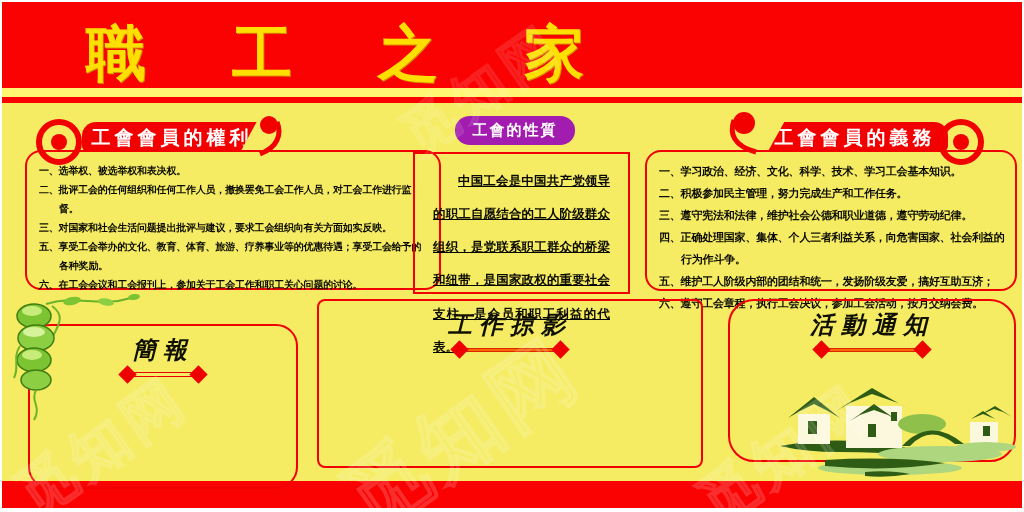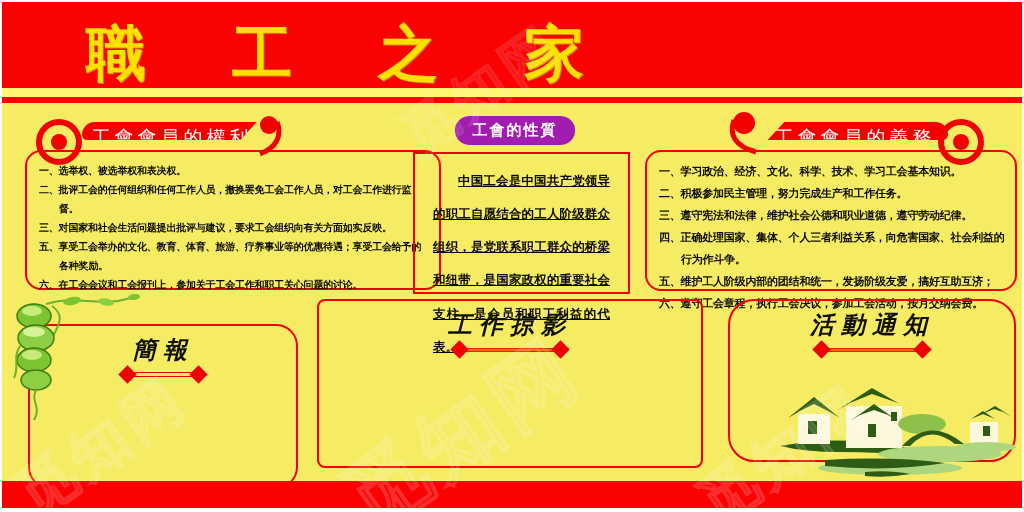--- a/index.html
+++ b/index.html
@@ -27,22 +27,22 @@
   
   .item{font-size:10px;font-weight:bold;color:#0a0a00;line-height:1.9;
     padding-left:2em;text-indent:-2em;letter-spacing:-0.2px;}
   #box-duties .item{font-size:11px;line-height:2.0;}
   .paragraph{font-size:12.5px;font-weight:bold;color:#0a0a00;line-height:2.65;
     text-indent:2em;text-align:justify;}
   
   .ring{position:absolute;width:34px;height:34px;border:6px solid #f20000;border-radius:50%;}
   .ring .dot{position:absolute;left:50%;top:50%;width:16px;height:16px;margin:-8px 0 0 -8px;
     background:#f20000;border-radius:50%;}
-  .ribbon{position:absolute;height:18px;background:#f20000;color:#ffffff;
-    font-size:19px;font-weight:normal;letter-spacing:4px;text-align:center;line-height:30px;
+  .ribbon{position:absolute;height:30px;background:#f20000;color:#ffffff;
+    font-size:19px;font-weight:bold;letter-spacing:4px;text-align:center;line-height:30px;
     font-family:"DejaVu Serif",serif;}
   .ribbon-left{border-radius:14px 0 0 6px;clip-path:polygon(0 0,97% 0,88% 100%,0 100%);}
   .ribbon-right{border-radius:0 14px 6px 0;clip-path:polygon(12% 0,100% 0,100% 100%,3% 100%);}
   .comma{position:absolute;}
   .pill{position:absolute;left:455px;top:116px;width:120px;height:29px;background:#a21caf;
     border-radius:15px/14px;color:#fff;font-size:15px;font-weight:bold;letter-spacing:2px;
     text-align:center;line-height:29px;font-family:"DejaVu Serif",serif;}
   
   .panel-title{margin-top:8px;text-align:center;font-size:24px;font-weight:bold;color:#101000;
     letter-spacing:7px;font-style:italic;font-family:"DejaVu Serif",serif;}

